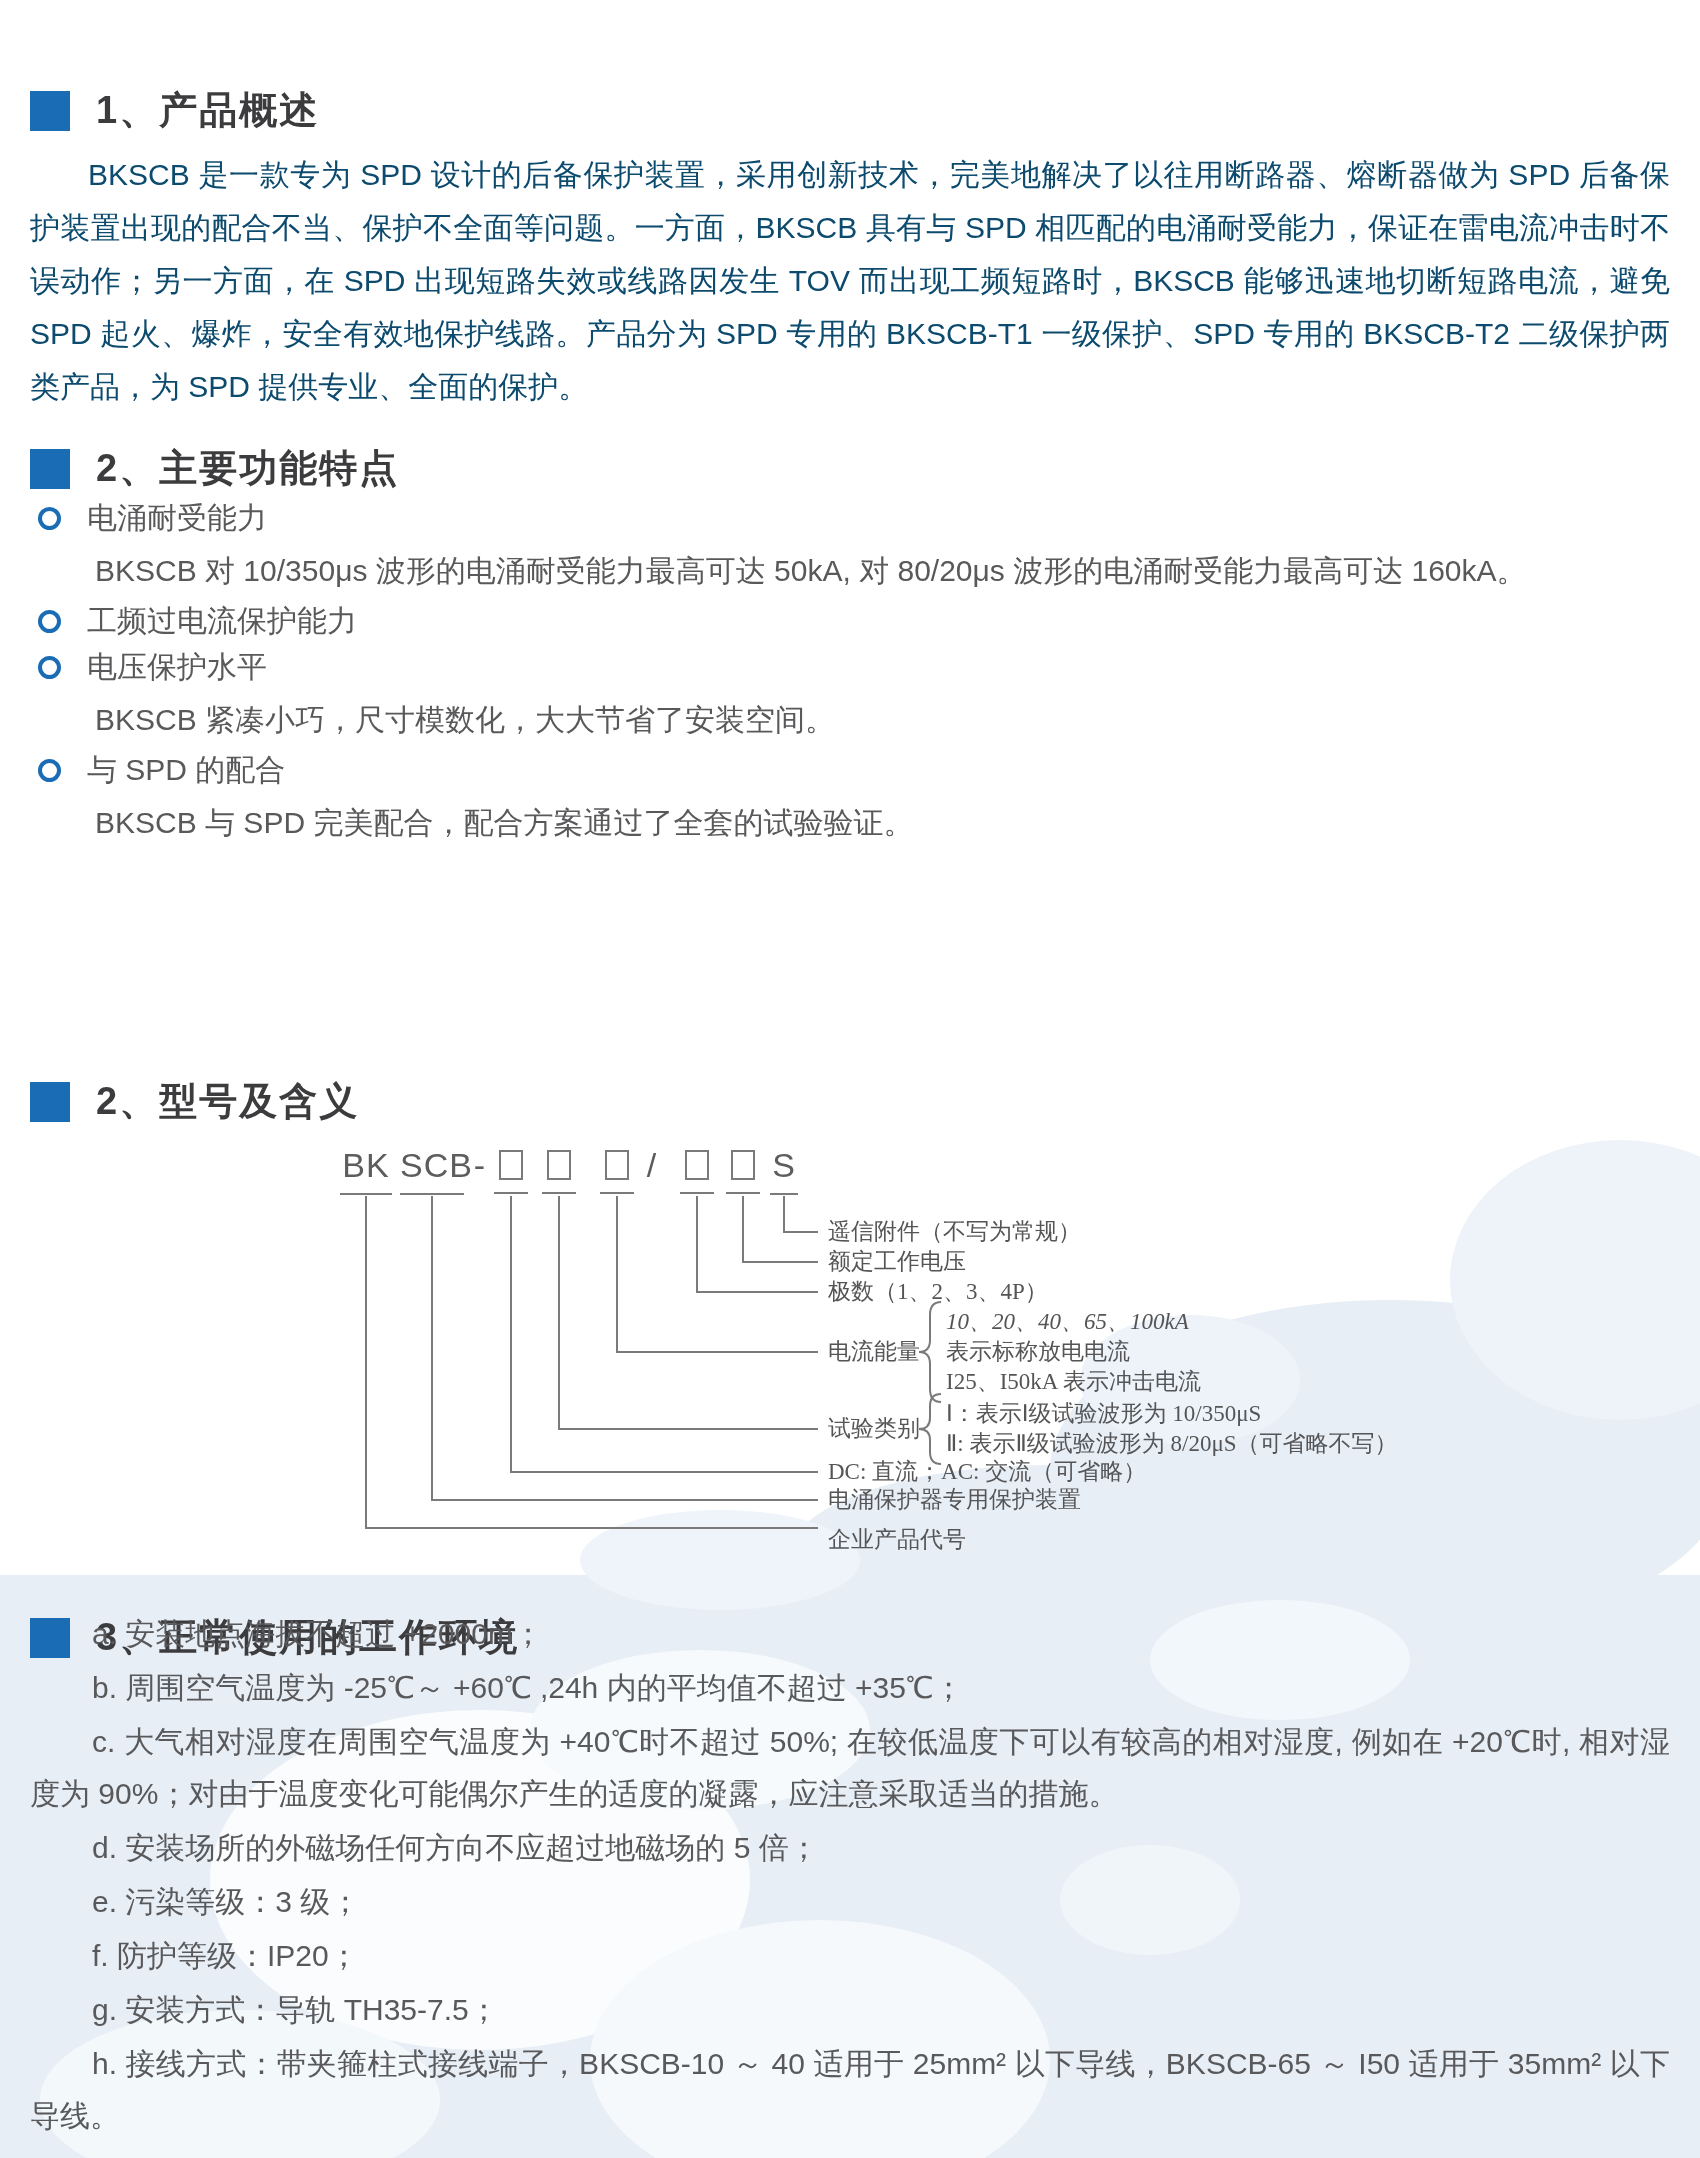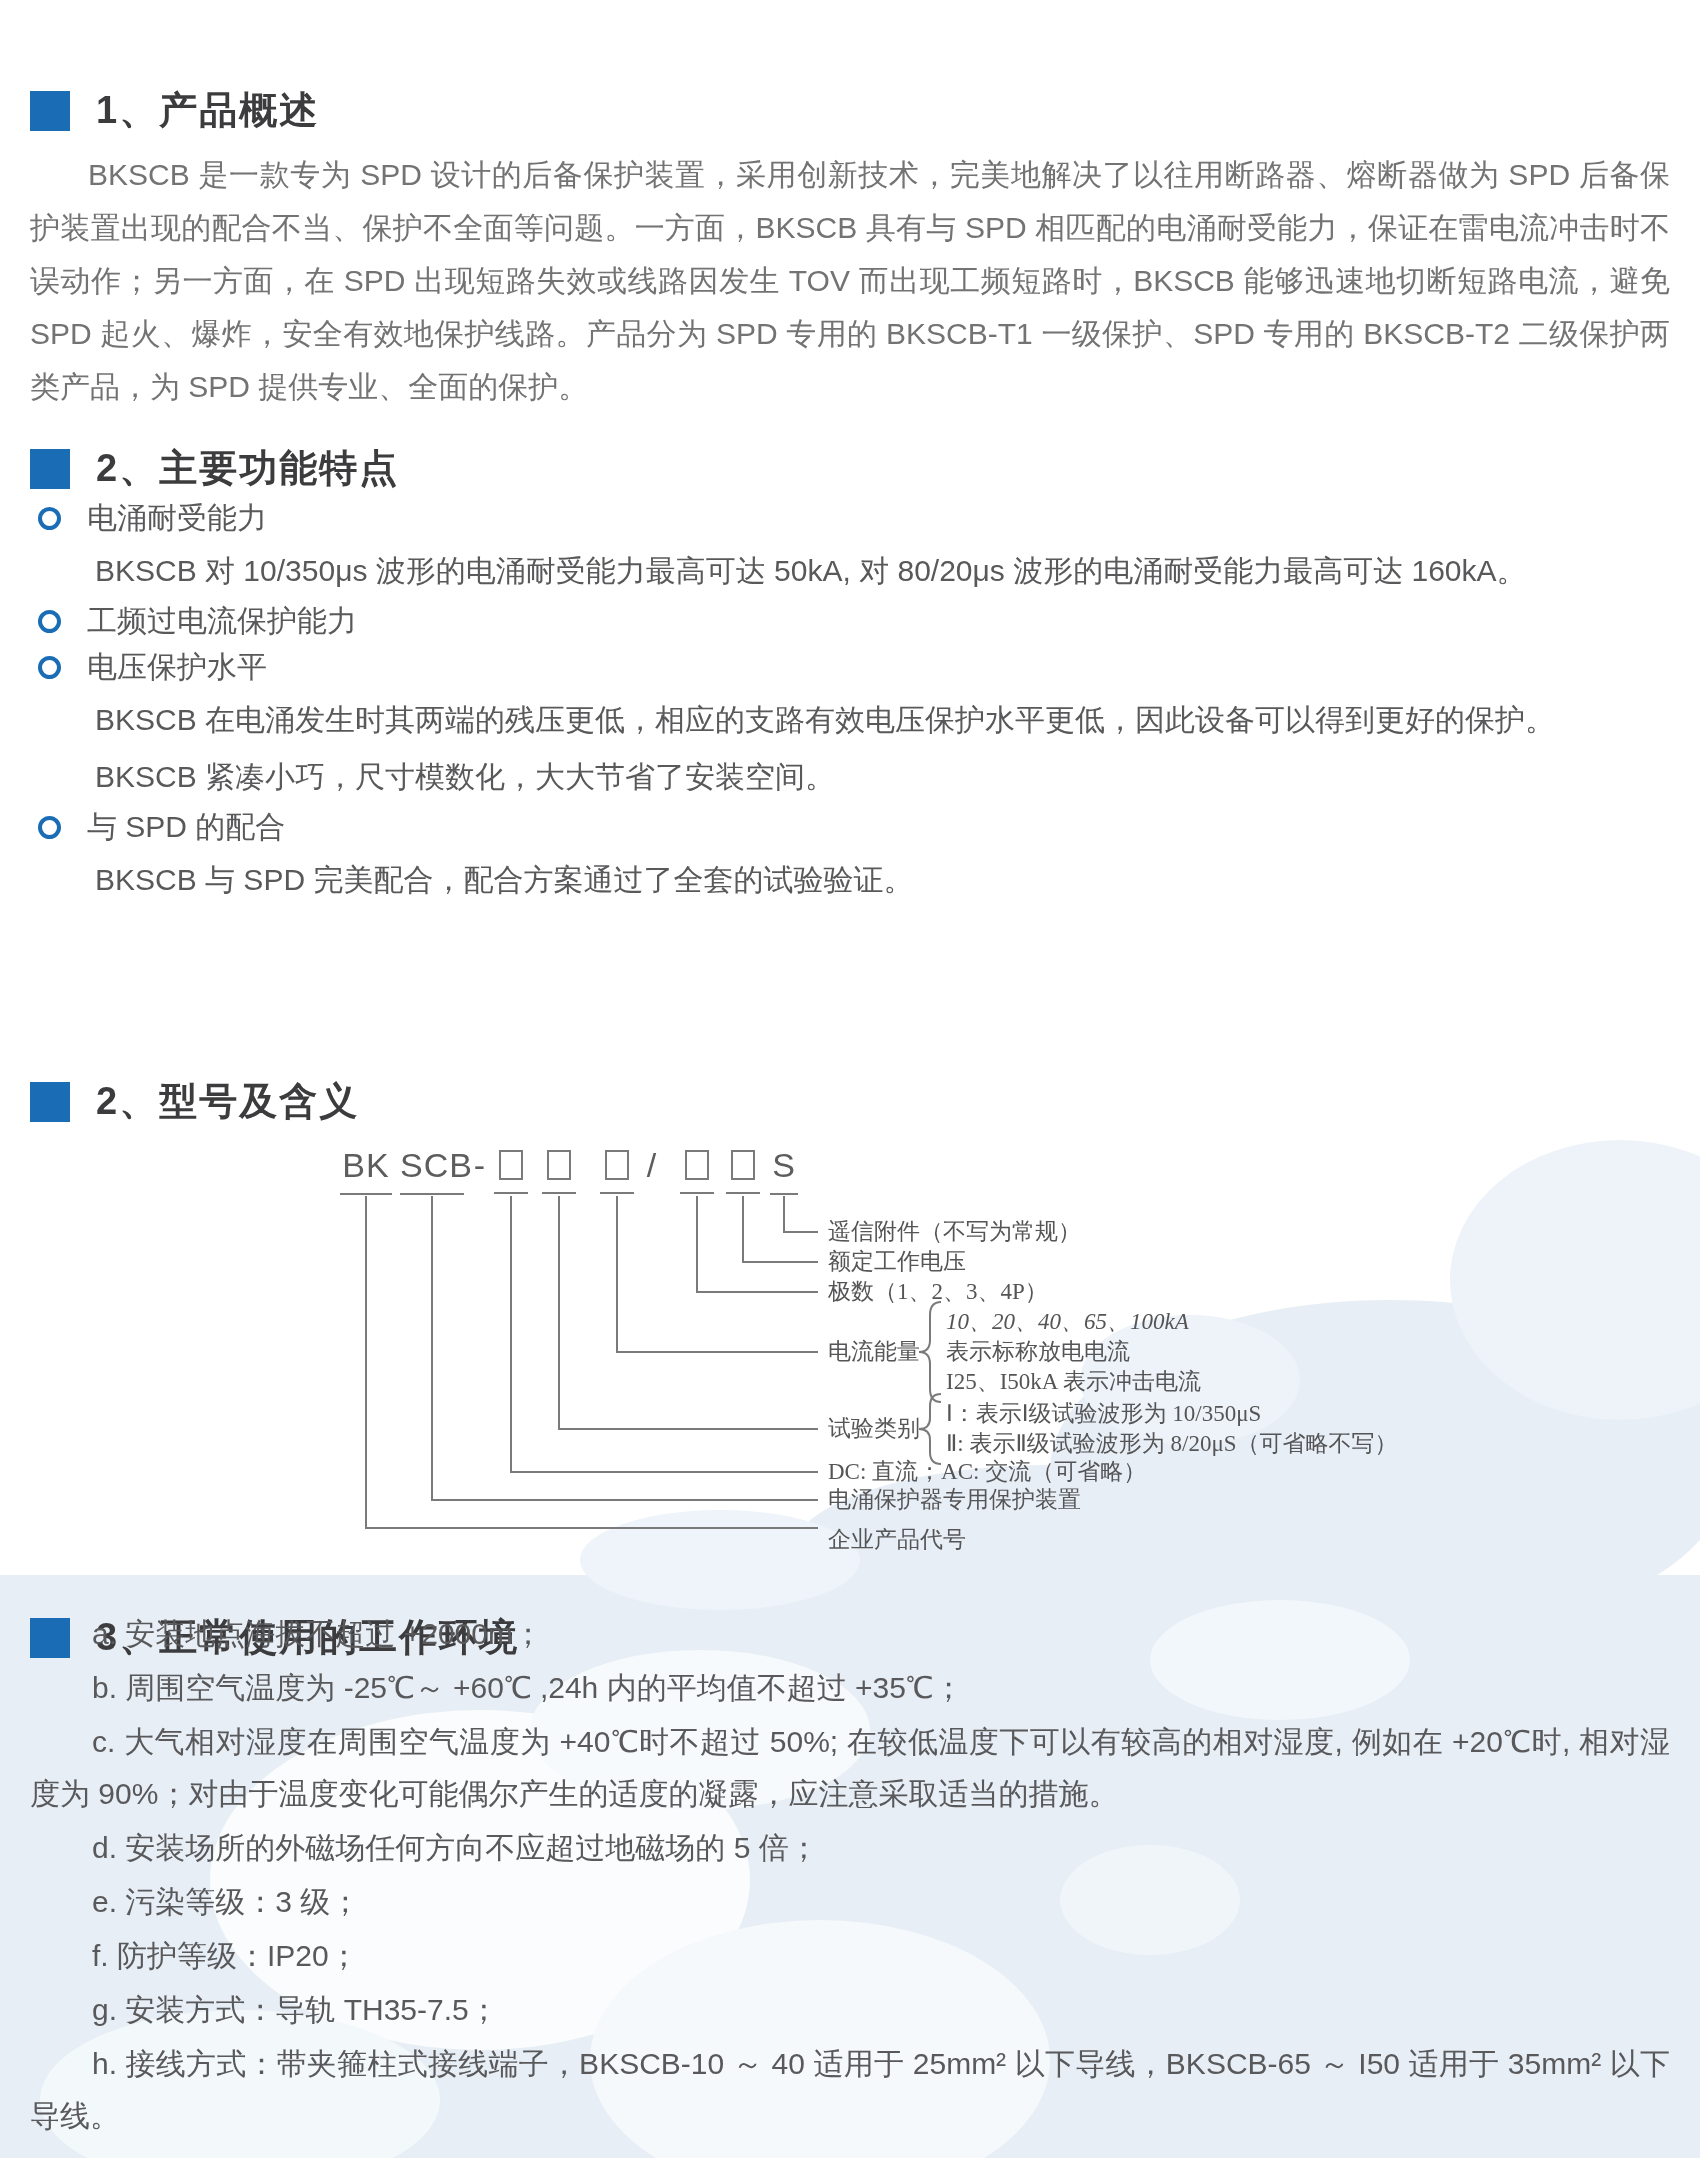--- a/index.html
+++ b/index.html
@@ -9,21 +9,21 @@
   }
   .layer{position:absolute;left:0;top:0;width:1700px;height:2022px;}
   #watermark{z-index:0;}
   #content{z-index:1;}
   .abs{position:absolute;}
   
   .heading{display:flex;align-items:center;gap:26px;}
   .hsq{width:40px;height:40px;background:#1a6cb5;flex:0 0 auto;}
   .htxt{font-size:38px;font-weight:bold;color:#3c3c3e;letter-spacing:2px;white-space:nowrap;}
   
-  .body-text{font-size:30px;line-height:53px;text-align:justify;color:#737373;}
+  .body-text{font-size:30px;line-height:53px;text-align:justify;color:#0c4a6e;}
   .indent{text-indent:58px;}
   
   .feature{margin-bottom:4px;}
   .feat-title-row{display:flex;align-items:center;gap:26px;height:40px;margin-bottom:6px;}
   .ring{width:23px;height:23px;border:4px solid #1a6cb5;border-radius:50%;box-sizing:border-box;margin-left:8px;flex:0 0 auto;background:#ffffff;}
   .feat-title{font-size:30px;color:#59595b;}
   .feat-text{font-size:30px;line-height:53px;text-align:justify;text-indent:65px;}
   
   .env-item{font-size:30px;line-height:52px;text-align:justify;text-indent:62px;margin-bottom:2px;}
   
@@ -81,21 +81,20 @@
       <div class="feat-title-row">
         <span class="ring"></span>
         <span class="feat-title">工频过电流保护能力</span>
       </div>
     </div>
     <div class="feature">
       <div class="feat-title-row">
         <span class="ring"></span>
         <span class="feat-title">电压保护水平</span>
       </div>
-      <div class="feat-text">BKSCB 在电涌发生时其两端的残压更低，相应的支路有效电压保护水平更低，因此设备可以得到更好的保护。</div>
     </div>
     <div class="feature">
       <div class="feat-text">BKSCB 紧凑小巧，尺寸模数化，大大节省了安装空间。</div>
     </div>
     <div class="feature">
       <div class="feat-title-row">
         <span class="ring"></span>
         <span class="feat-title">与 SPD 的配合</span>
       </div>
       <div class="feat-text">BKSCB 与 SPD 完美配合，配合方案通过了全套的试验验证。</div>

